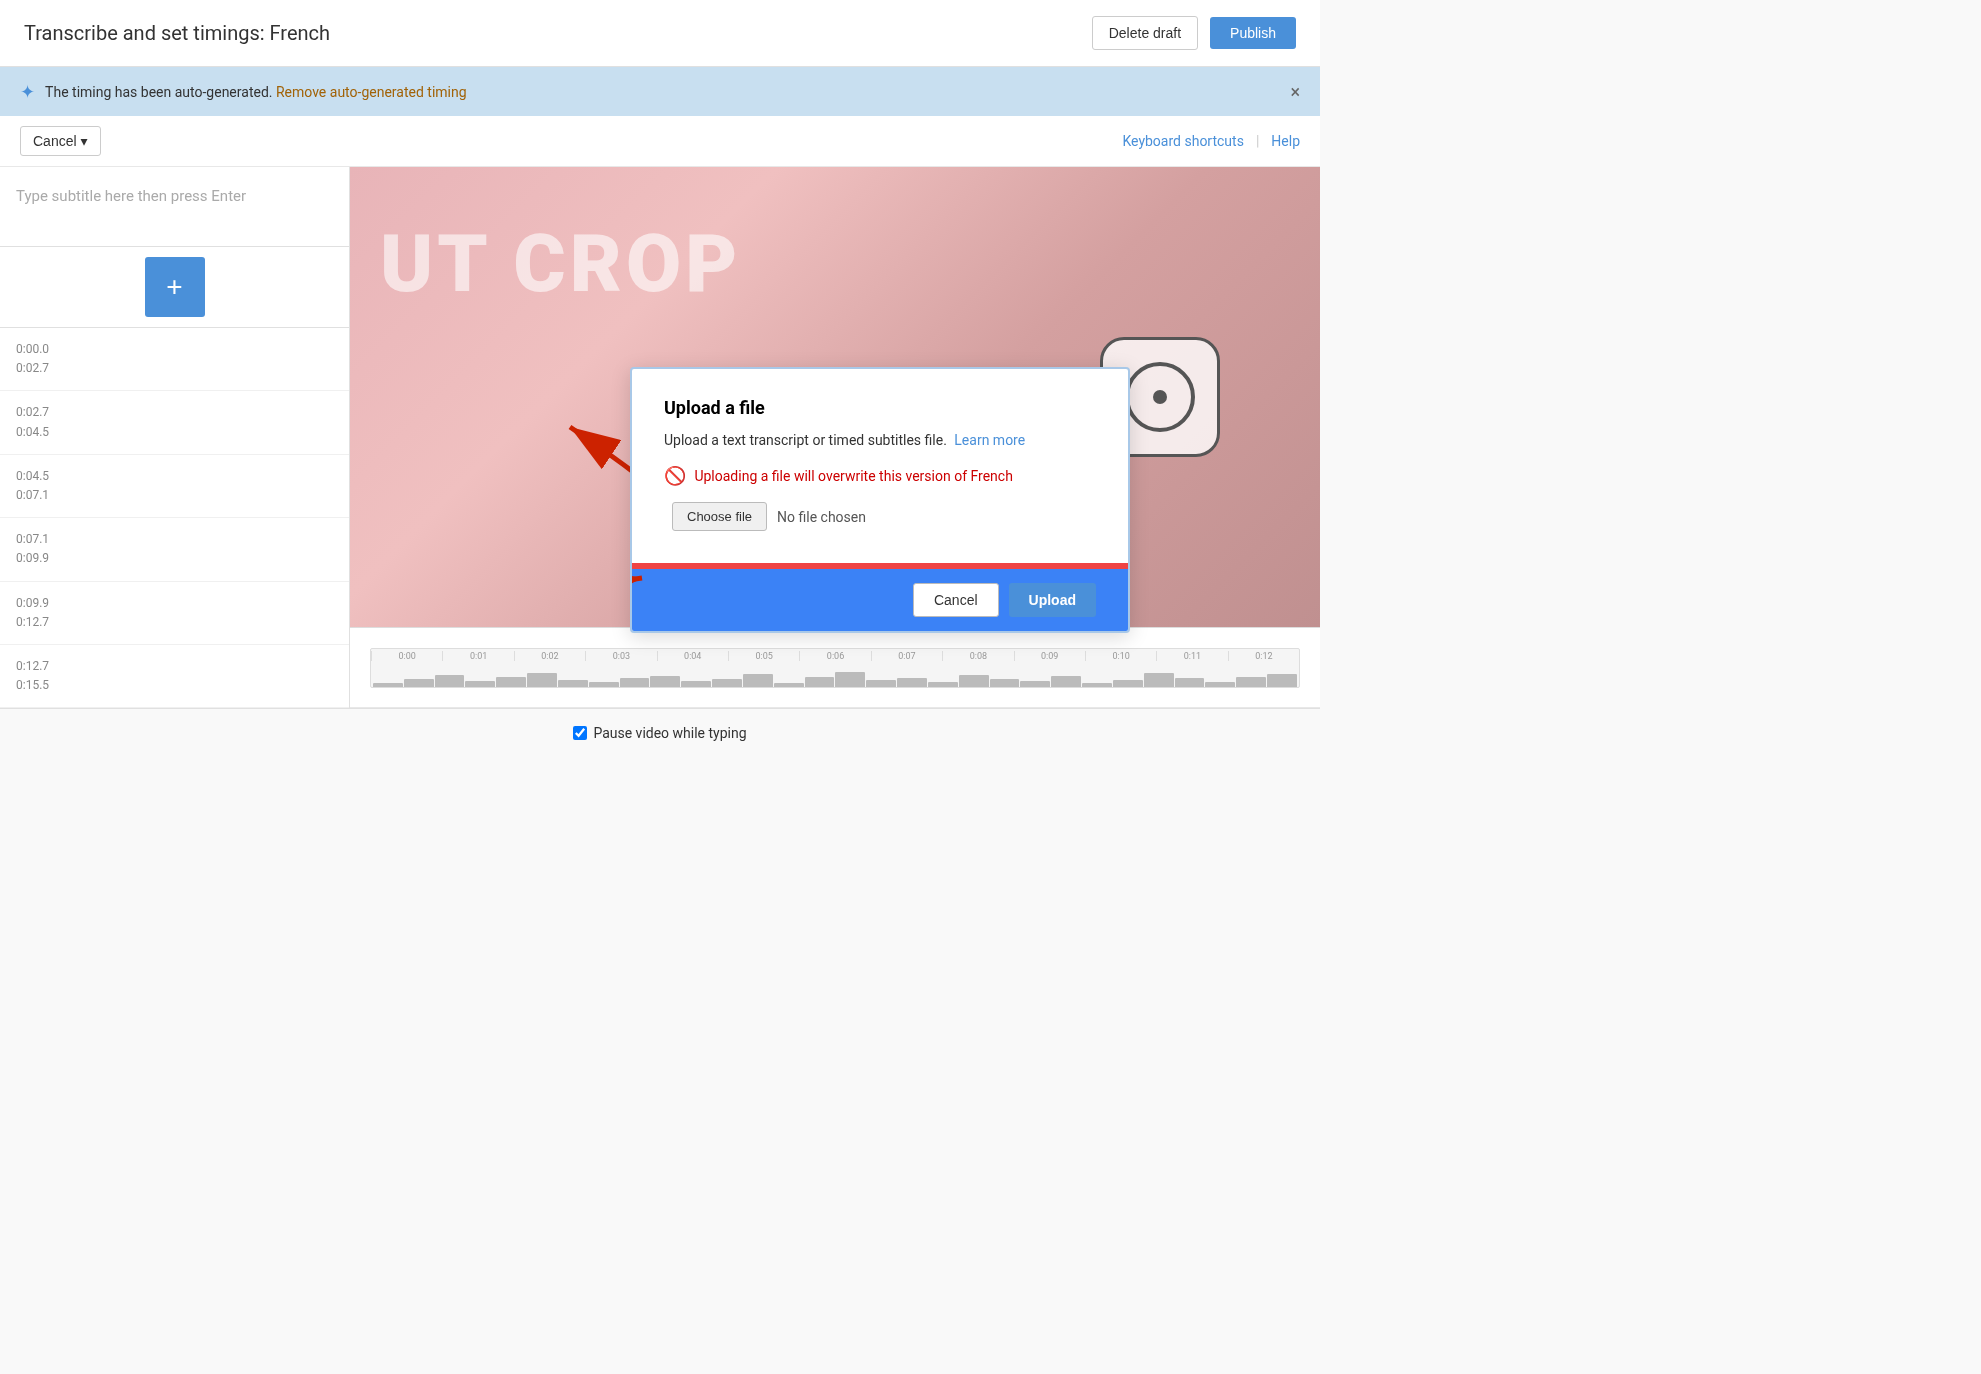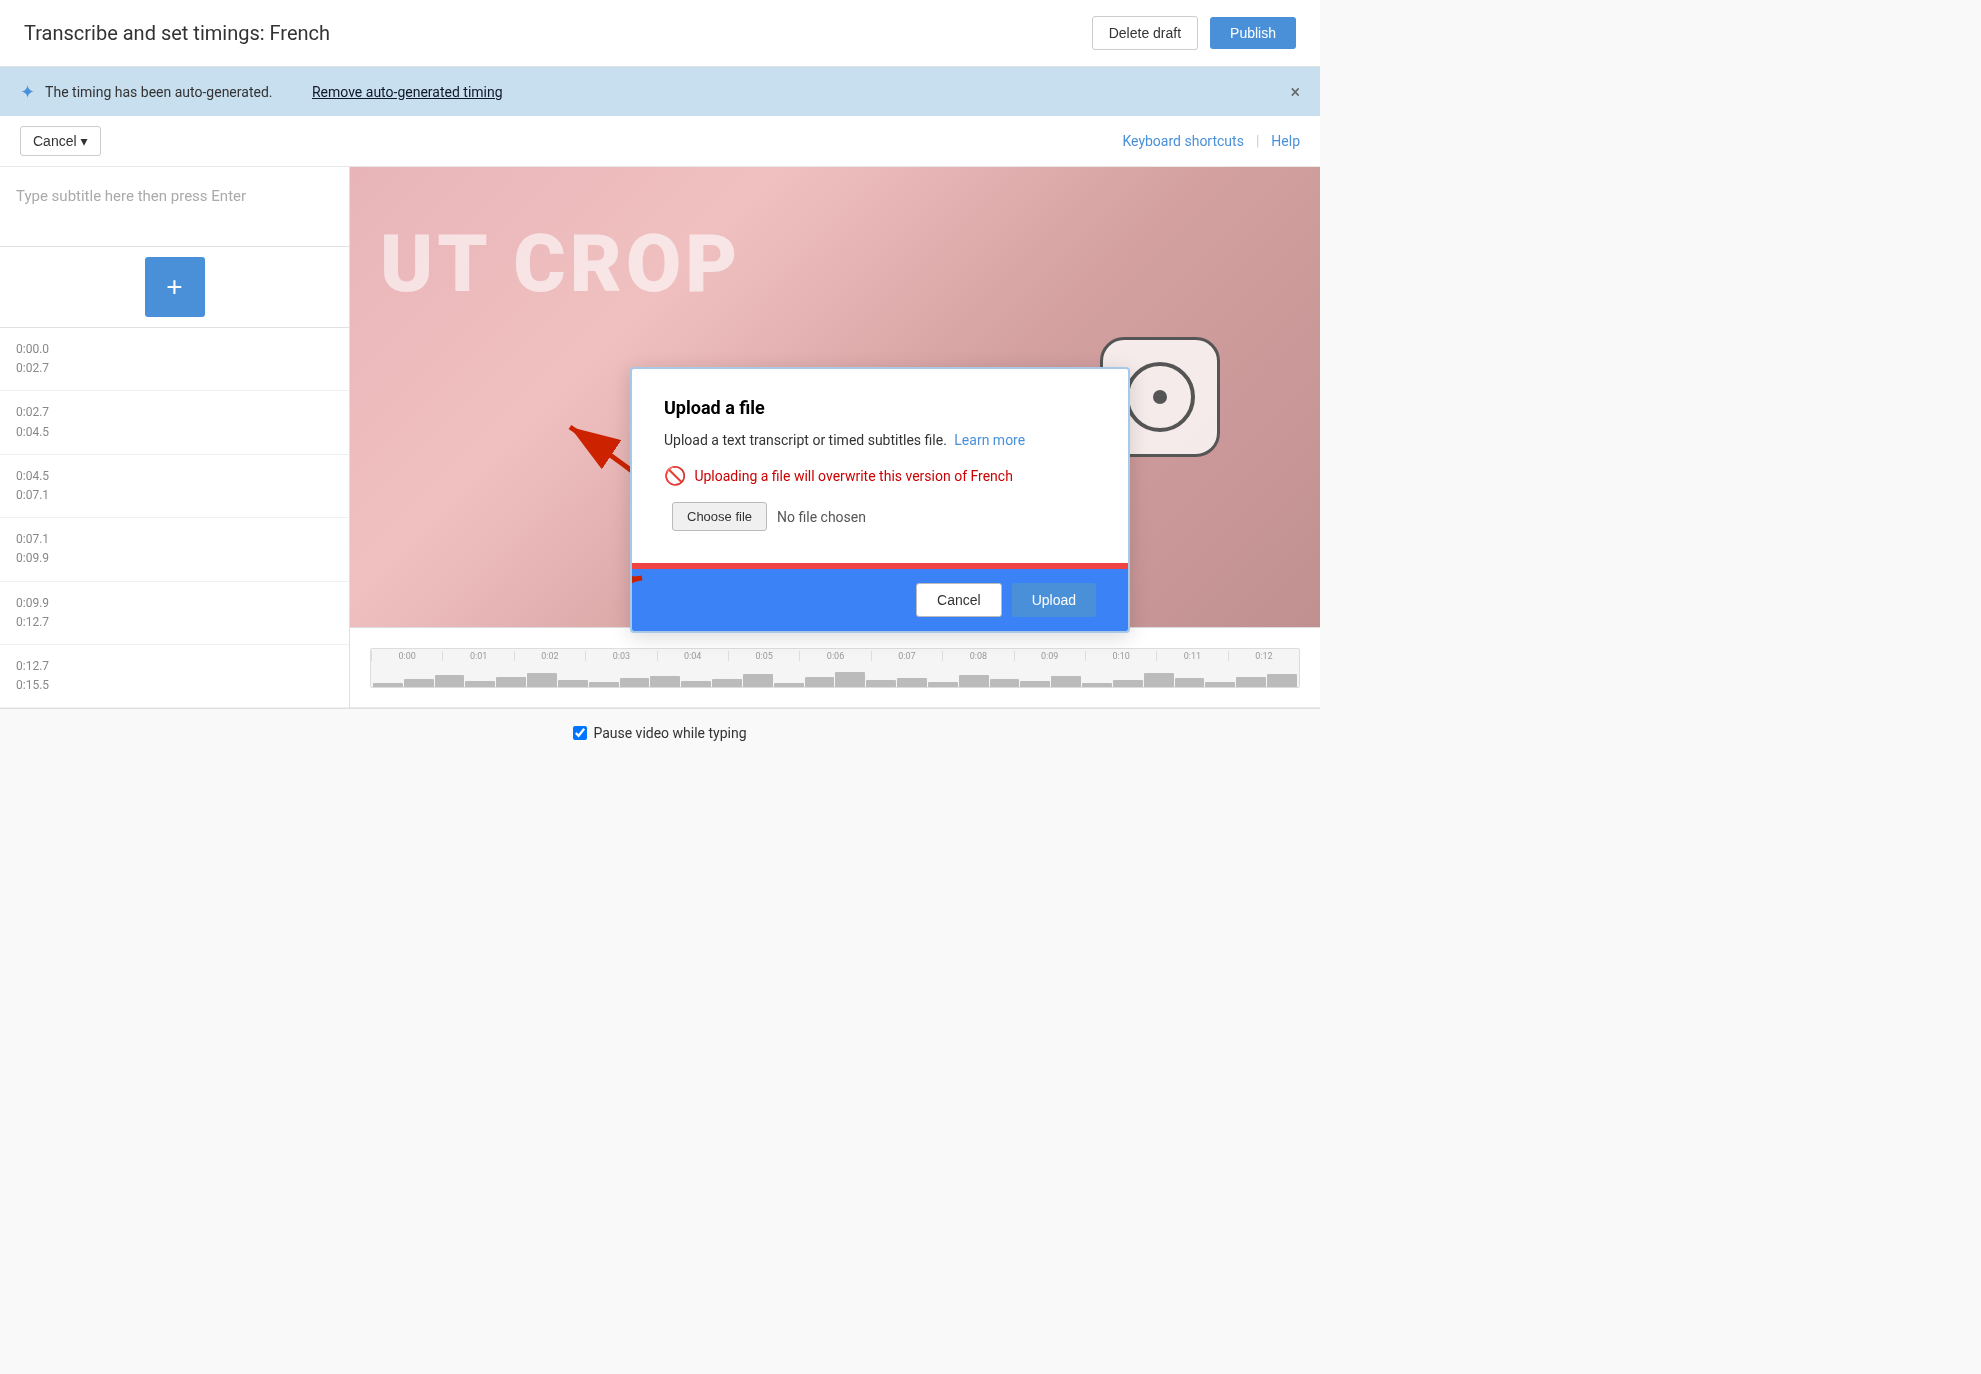--- a/index.html
+++ b/index.html
@@ -68,24 +68,22 @@
     }
     .banner-star {
       color: #4a90d9;
       font-size: 18px;
     }
     .banner-text {
       font-size: 14px;
       color: #333;
     }
     .banner-link {
-      color: #0f172a;
-      text-decoration: underline;
-      cursor: pointer;
-      margin-left: 36px;
+      color: #a16207;
+      cursor: pointer;
     }
     .banner-close {
       cursor: pointer;
       color: #666;
       font-size: 18px;
     }
 
     
     .toolbar {
       display: flex;
@@ -400,21 +398,21 @@
       color: #333;
     }
     .btn-upload {
       background: #4a90d9;
       border: none;
       border-radius: 3px;
       padding: 8px 20px;
       cursor: pointer;
       font-size: 14px;
       color: #fff;
-      font-weight: 400;
+      font-weight: 700;
     }
 
     
     .bottom-bar {
       display: flex;
       align-items: center;
       justify-content: center;
       gap: 8px;
       padding: 16px;
       background: #f9f9f9;

